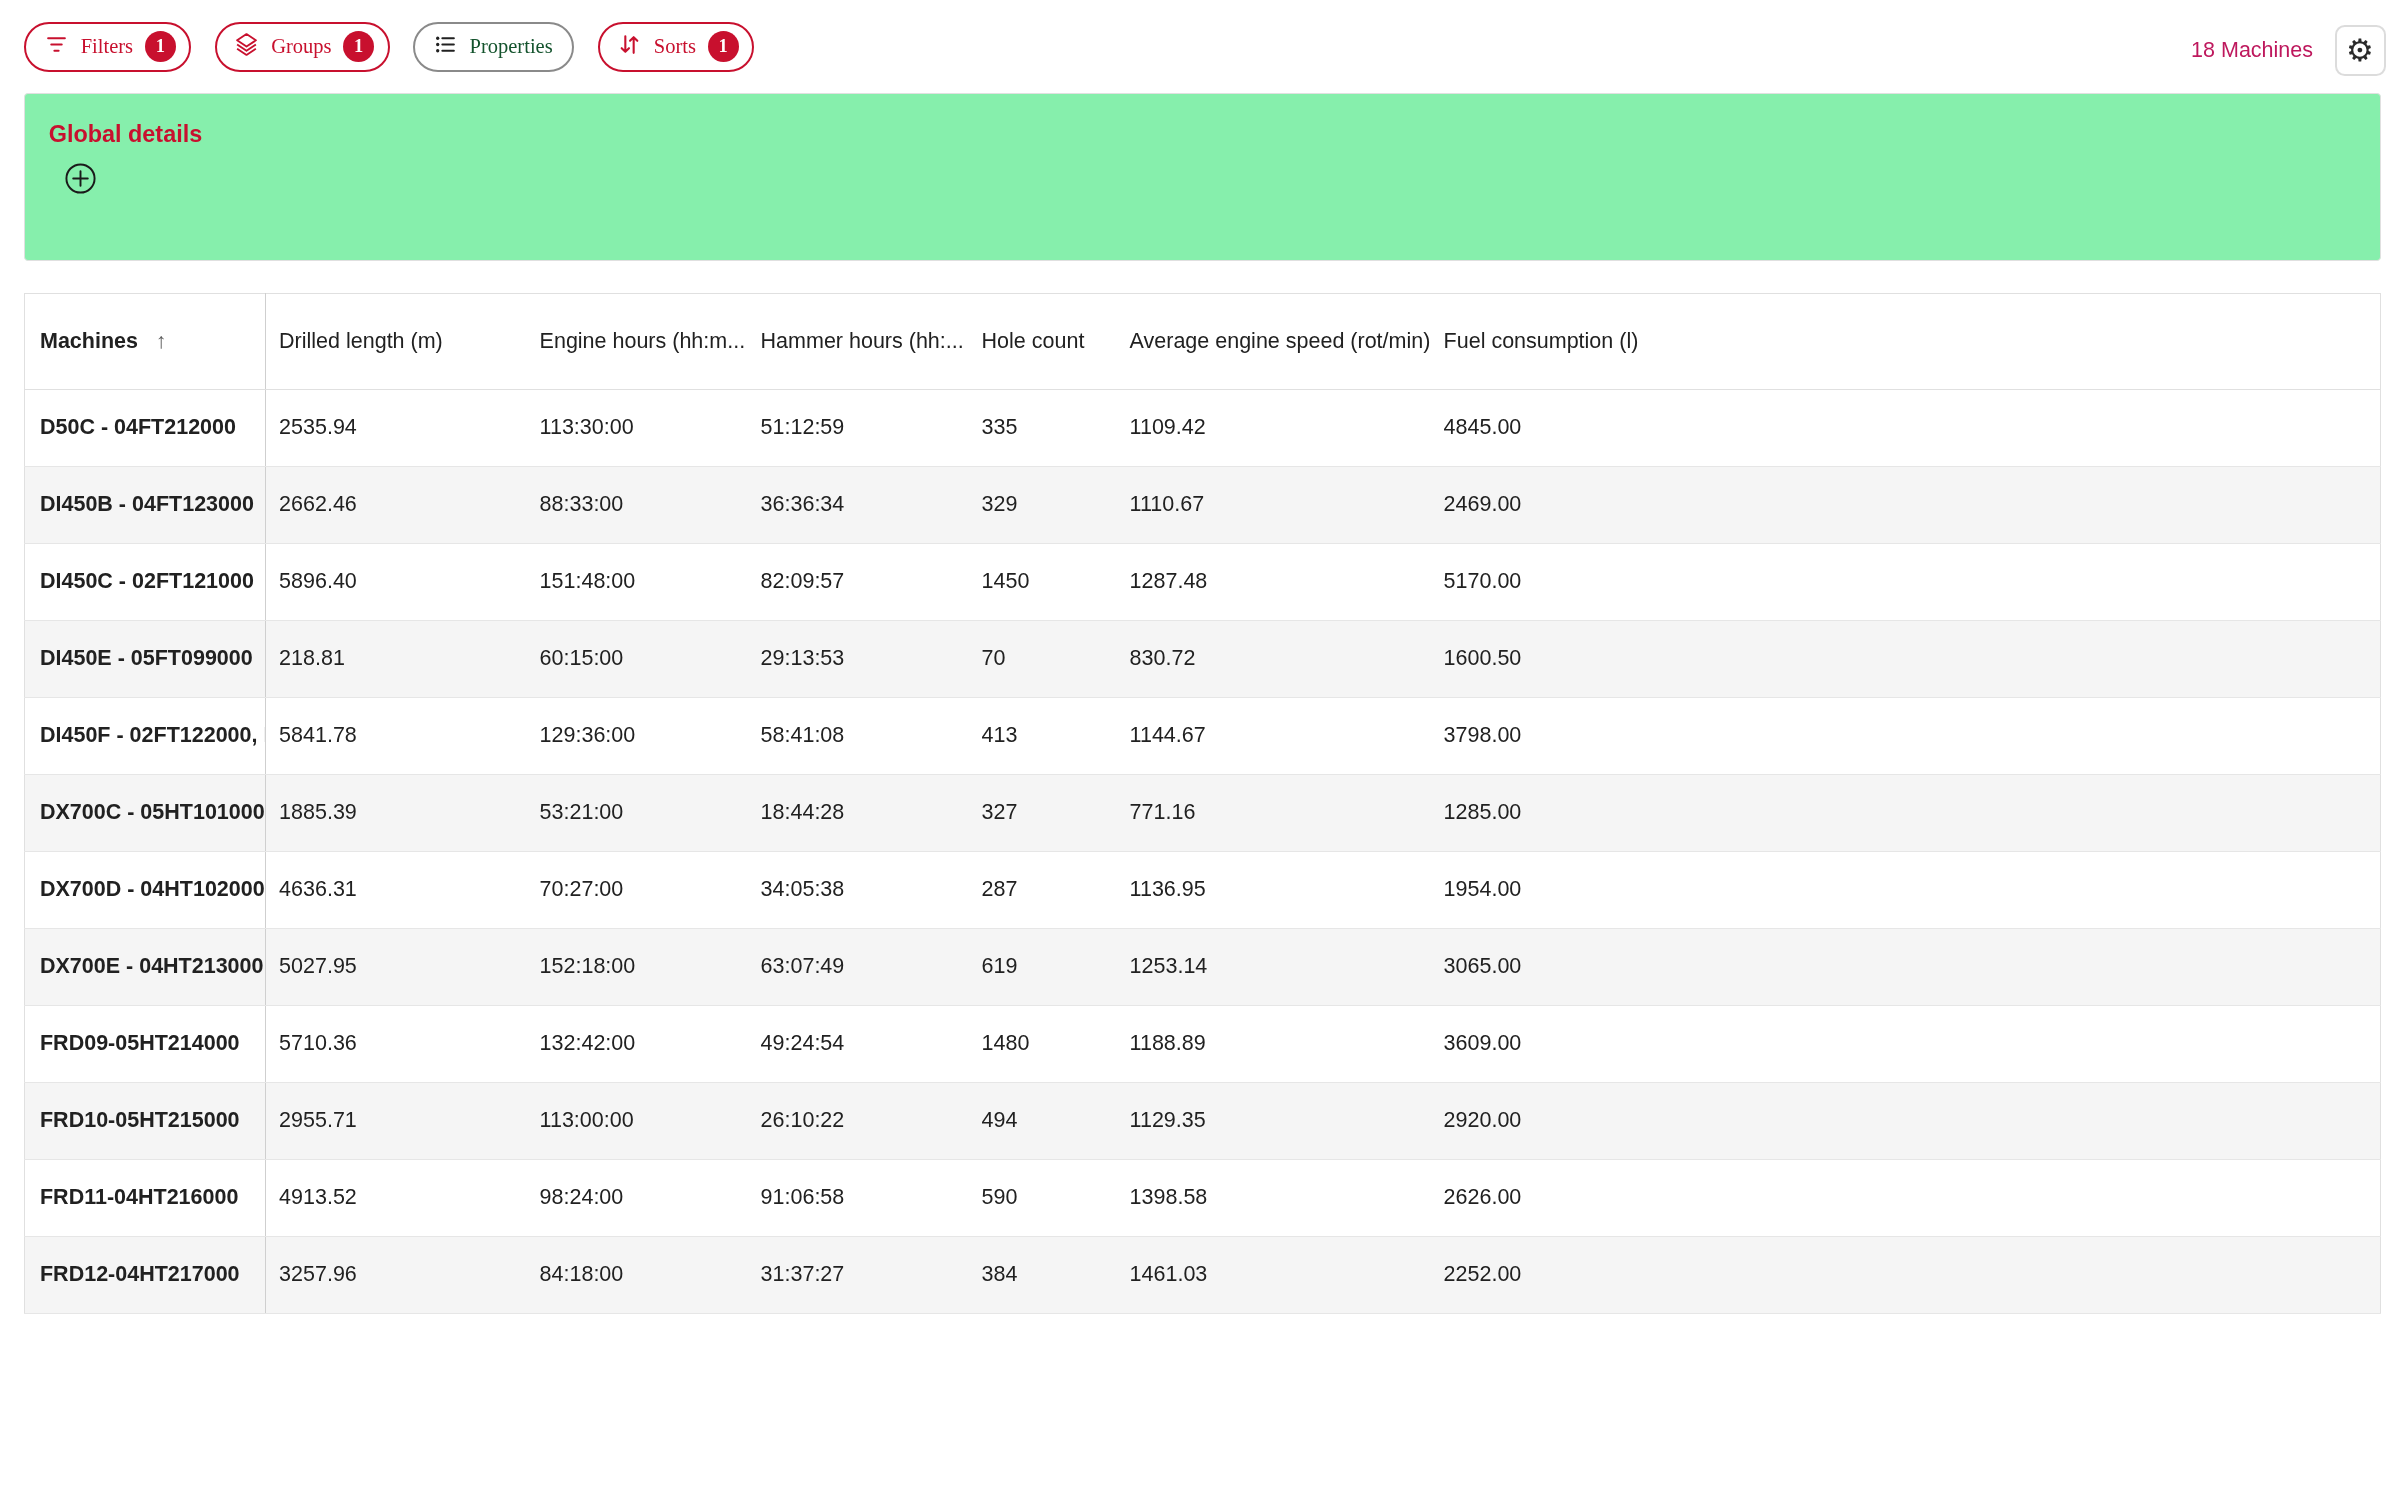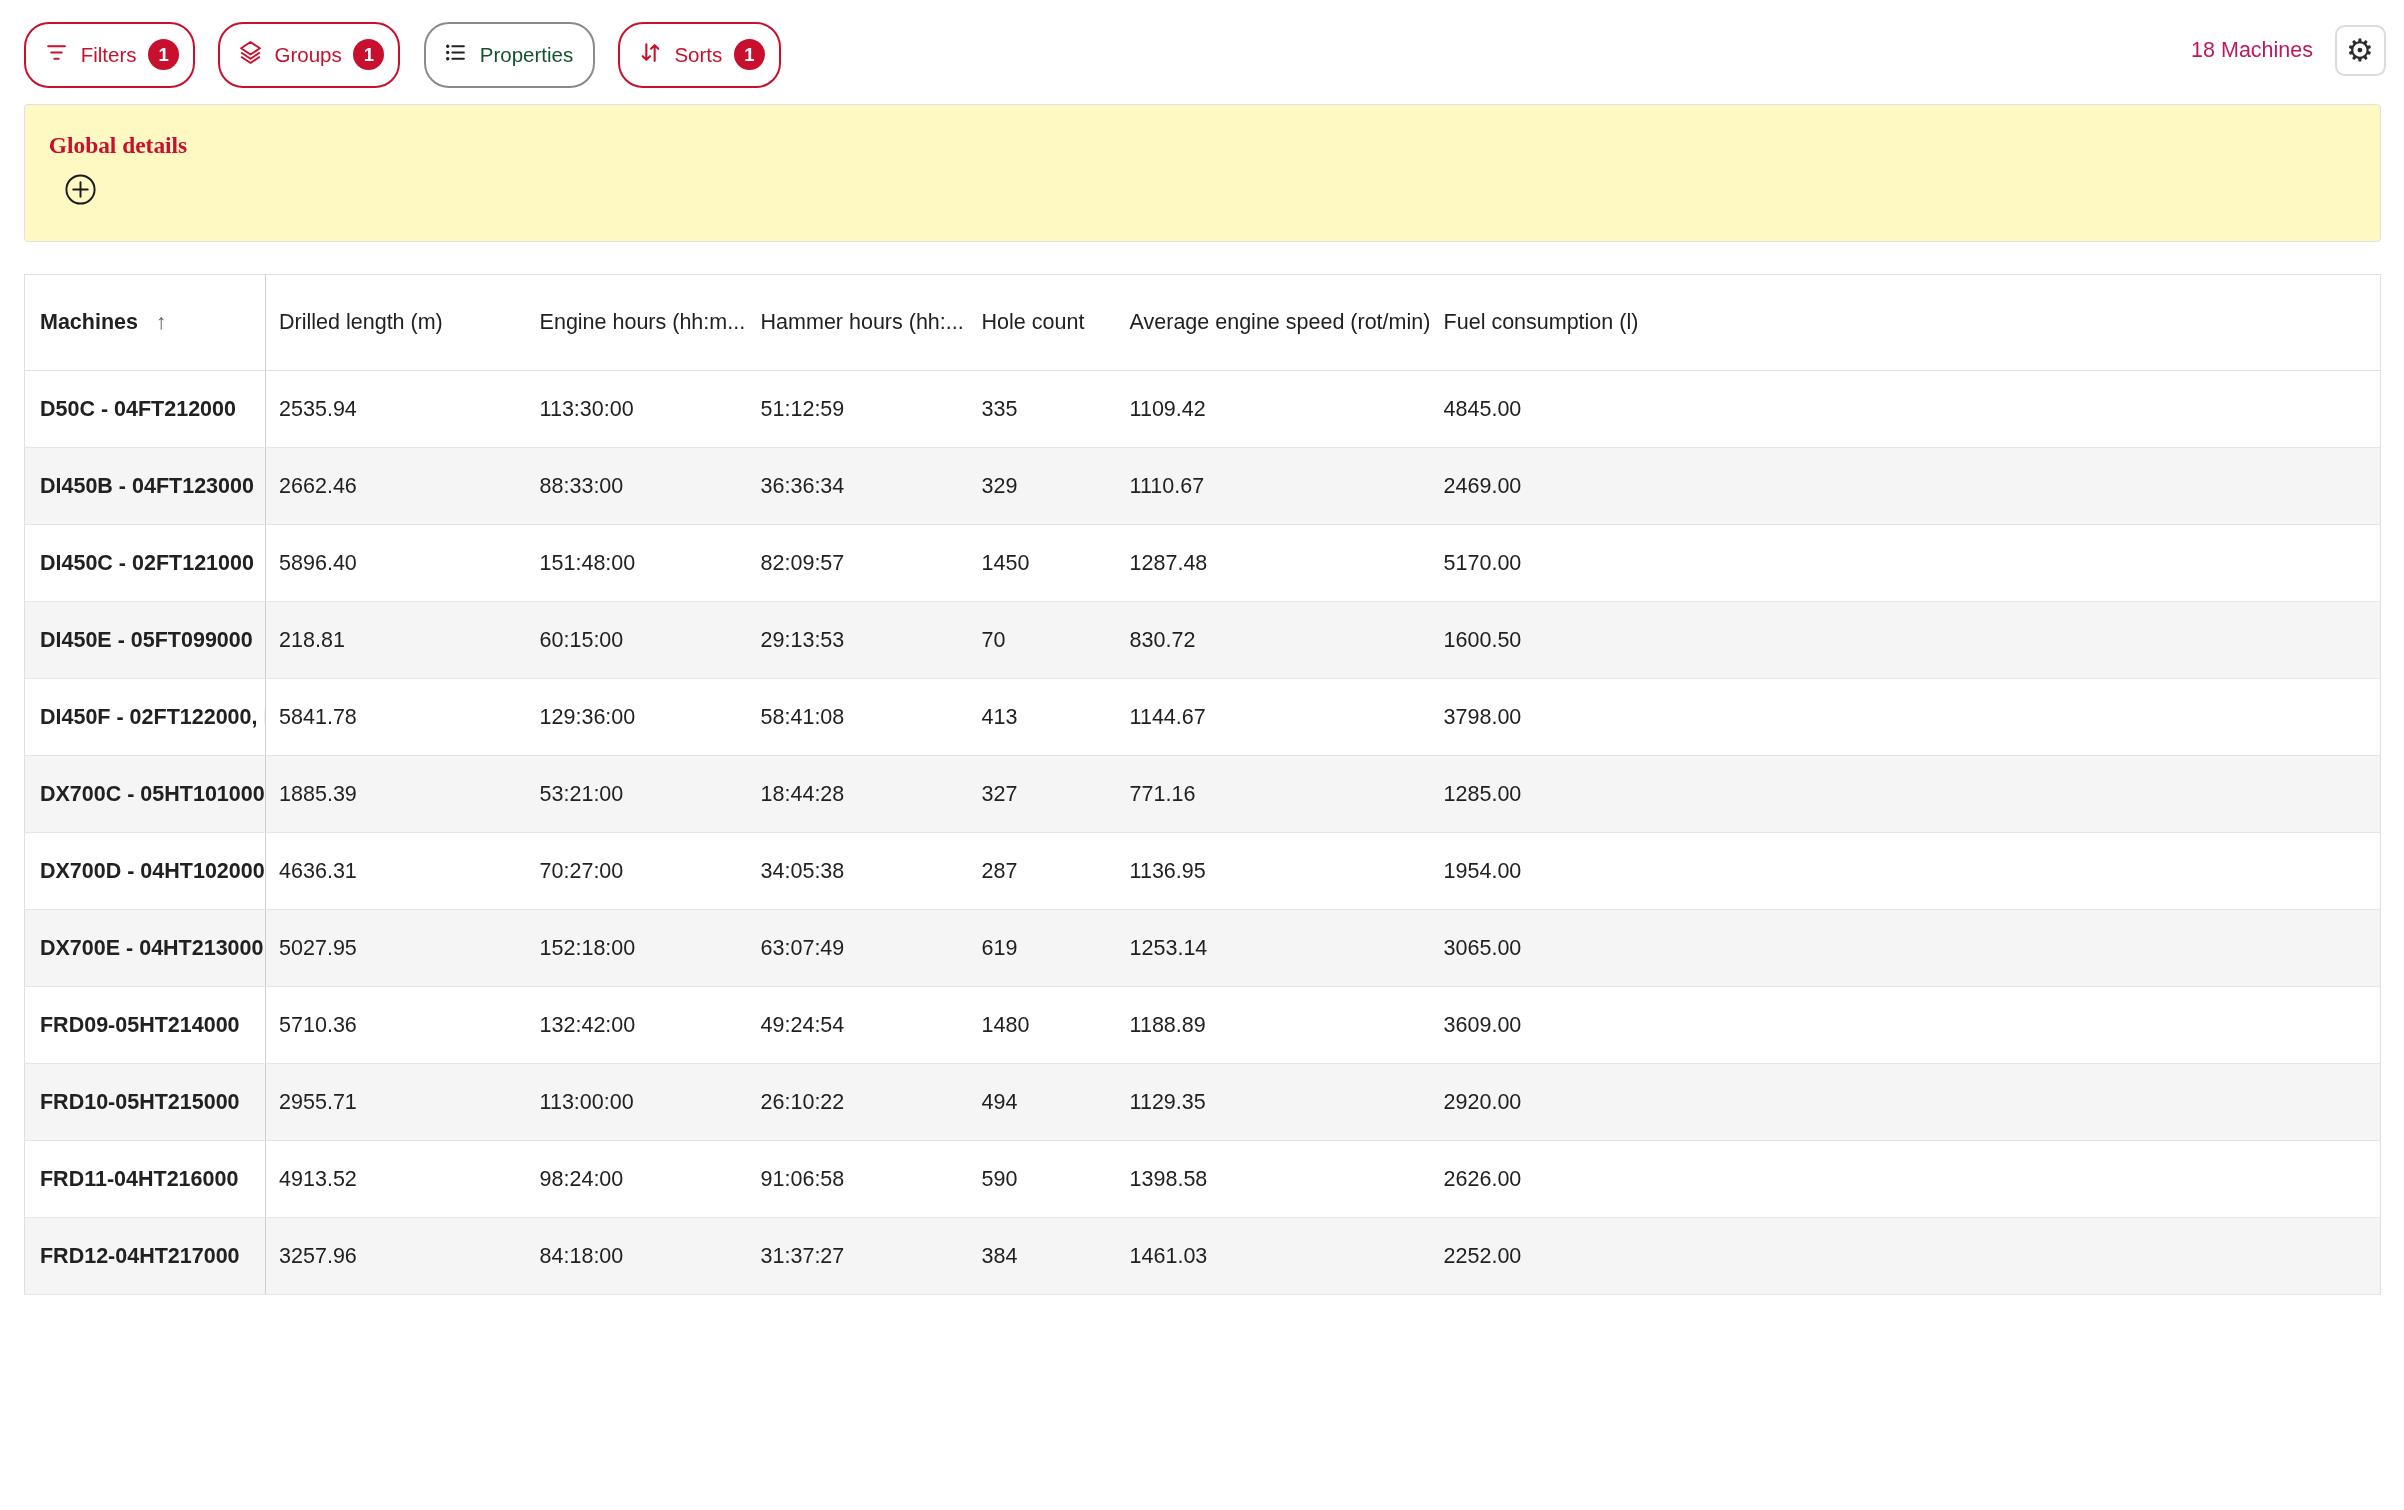--- a/index.html
+++ b/index.html
@@ -9,46 +9,46 @@
     width:2405px; height:1511px; overflow:hidden;
     background:#ffffff; color:#212121;
     font-family:"Liberation Sans", sans-serif;
   }
 
   
   .toolbar { display:flex; justify-content:space-between; align-items:flex-start; padding:21.5px 19.5px 0 24.4px; }
   .pills { display:flex; gap:23.4px; }
   .pill {
     display:inline-flex; align-items:center; gap:11.7px;
-    height:66px; padding:0 13.7px 0 17.6px; border-radius:25px;
+    height:50px; padding:0 13.7px 0 17.6px; border-radius:25px;
     background:#fff; border:2px solid; font-size:20.5px; cursor:pointer;
-    font-family:Liberation Sans, sans-serif;
+    font-family:Liberation Serif, serif;
   }
   .pill.red { border-color:var(--red); color:var(--red); }
   .pill.gray { border-color:#8a8a8a; color:#14532d; padding-right:19.5px; }
   .pill svg { flex:0 0 auto; }
   .badge {
     width:31px; height:31px; border-radius:50%;
     background:var(--red); color:#fff;
     display:inline-flex; align-items:center; justify-content:center;
     font-size:18.5px; font-weight:700;
   }
   .toolbar-right { display:flex; align-items:center; gap:21.5px; margin-top:3.9px; }
   .machine-count { font-size:21.5px; color:#be185d; }
   .icon-btn {
     width:51px; height:51px; border:2px solid #dcdcdc; border-radius:9.8px;
     background:#fff; display:flex; align-items:center; justify-content:center;
     font-size:31px; color:#2b2b2b; cursor:pointer; line-height:1;
   }
 
   
   .panel {
-    margin:16.6px 24.4px 0; height:138px;
+    margin:16.6px 24.4px 0; height:168px;
     border:1px solid var(--border); border-radius:3.9px;
-    background:#fef9c3; padding:27px 23.4px 0;font-family:Liberation Serif, serif;
+    background:#86efac; padding:27px 23.4px 0;
   }
   .panel-title { color:var(--red); font-weight:700; font-size:23.4px; }
   .plus-btn { margin:13.7px 0 0 15.6px; padding:0; border:none; background:none; cursor:pointer; display:inline-block; line-height:0; }
 
   
   .table-wrap { margin:32px 24.4px 0; }
   table { width:100%; border-collapse:collapse; table-layout:fixed; }
   th {
     height:96px; font-weight:400; font-size:21.5px; text-align:left;
     padding:0 12.7px; color:#212121; background:#fff;

